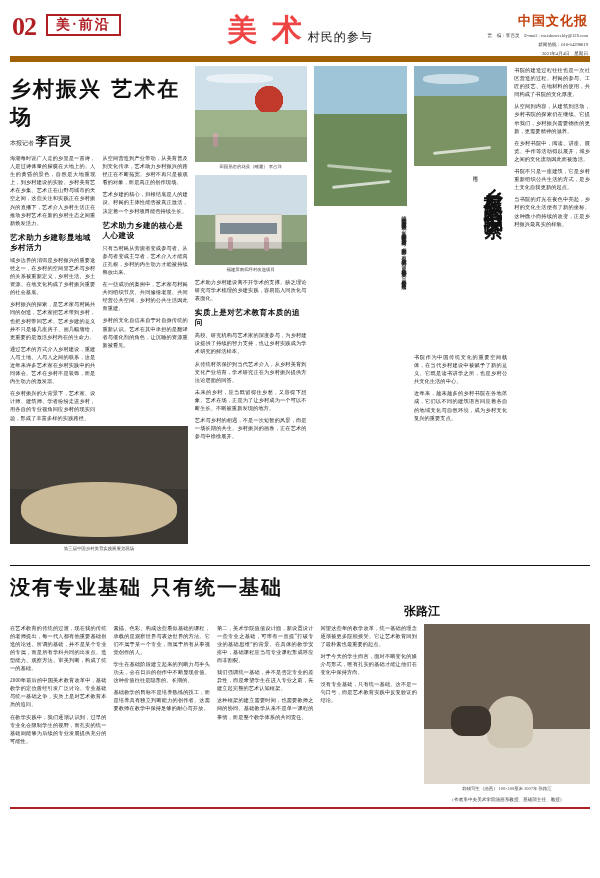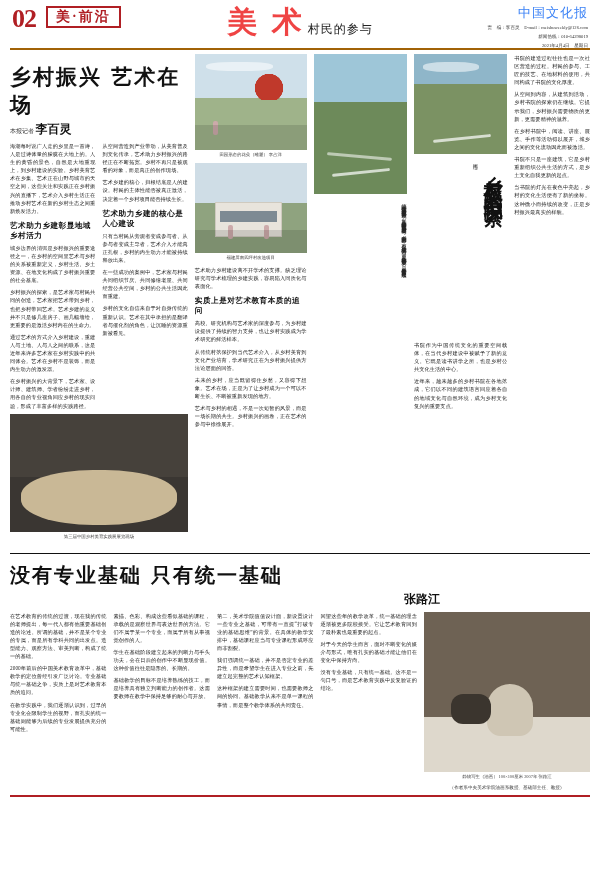--- a/index.html
+++ b/index.html
@@ -8,21 +8,21 @@
     background:#ffffff;
     font-family:"Liberation Serif", serif;
     color:#111;
     overflow:hidden;
   }
   .page{position:relative;width:600px;height:878px;box-sizing:border-box;padding:0 10px;}
 
   
   .masthead{
     display:flex;align-items:flex-start;
-    height:44px;border-bottom:2px solid #a16207;margin-top:4px;
+    height:44px;border-bottom:6px solid #a16207;margin-top:12px;
     position:relative;
   }
   .folio{
     font-size:26px;font-weight:bold;color:#b01f24;letter-spacing:-1px;
     padding:0 10px 0 2px;line-height:30px;
   }
   .section-box{
     border:2px solid #b01f24;padding:0 8px;
     font-size:14px;color:#b01f24;font-weight:bold;line-height:18px;
     letter-spacing:2px;margin-top:2px;
@@ -30,21 +30,21 @@
   .mh-title{
     position:absolute;left:50%;transform:translateX(-50%);
     display:flex;align-items:flex-end;gap:4px;top:-2px;
   }
   .mh-title .big{
     font-size:30px;font-weight:bold;color:#ef4444;letter-spacing:2px;
     font-family:"DejaVu Serif", serif;
   }
   .mh-title .sub{font-size:12px;color:#222;padding-bottom:5px;letter-spacing:1px;}
   .mh-right{margin-left:auto;text-align:right;padding-right:2px;}
-  .mh-logo{font-size:13px;color:#3b82f6;font-weight:normal;letter-spacing:1px;}
+  .mh-logo{font-size:13px;color:#c2410c;font-weight:bold;letter-spacing:1px;}
   .mh-meta{font-size:4.6px;color:#333;line-height:7px;margin-top:2px;}
 
   
   .headline{
     font-size:21px;font-weight:bold;letter-spacing:2px;margin:9px 0 2px 0;
     font-family:"DejaVu Serif", serif;
   }
   .byline{font-size:6px;color:#333;margin-bottom:4px;}
   .byline .name{font-size:12px;font-weight:bold;color:#111;}
 

